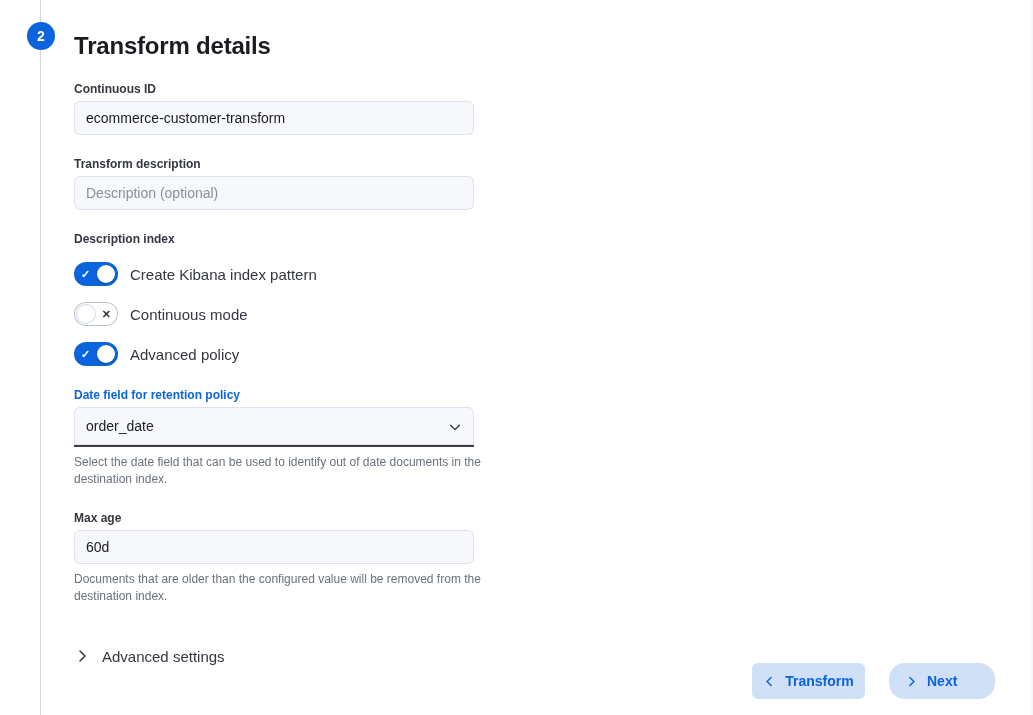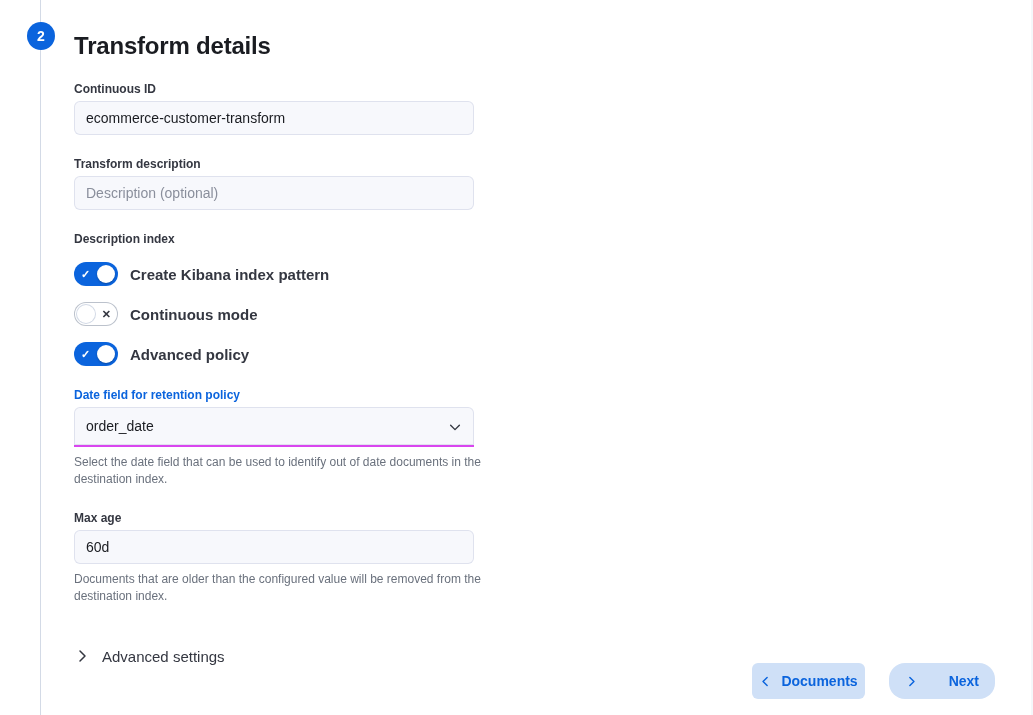--- a/index.html
+++ b/index.html
@@ -97,21 +97,21 @@
     position: relative;
     width: 400px;
   }
   .select-input {
     width: 400px;
     height: 40px;
     border: none;
     border-radius: 6px 6px 0 0;
     background: #f7f8fc;
     box-shadow: inset 0 0 0 1px rgba(15,39,118,0.10);
-    border-bottom: 2px solid #d946ef;
+    border-bottom: 2px solid #404040;
     padding: 0 34px 0 12px;
     font-size: 14px;
     color: #1a1c21;
     font-family: "Liberation Sans", sans-serif;
     outline: none;
     display: flex;
     align-items: center;
   }
   .select-chevron {
     position: absolute;
@@ -164,21 +164,20 @@
     top: 5px;
     font-size: 11px;
     line-height: 14px;
     font-weight: 700;
   }
   .switch.on .mark { left: 7px; color: #ffffff; }
   .switch.off .mark { right: 7px; color: #343741; }
   .switch-label {
     font-size: 15px;
     color: #343741;
-    font-weight: bold;
   }
   .accordion {
     display: flex;
     align-items: center;
     margin-top: 42px;
     cursor: pointer;
   }
   .accordion .chev {
     width: 16px;
     height: 16px;
@@ -212,21 +211,21 @@
     gap: 9px;
     padding: 0 16px;
     cursor: pointer;
   }
   .btn .chev {
     width: 13px;
     height: 13px;
     display: inline-block;
     color: #0b64dd;
   }
-  .btn-next { width: 106px; justify-content: space-between; border-radius: 16px; }
+  .btn-next { width: 106px; justify-content: flex-start; border-radius: 16px; }
   .btn-prev { width: 113px; justify-content: center; }
 </style>
 </head>
 <body>
 
 <div class="page">
 
   <div class="right-edge"></div>
   <div class="step-rail"></div>
 
@@ -306,21 +305,21 @@
 
   </div>
 
   <div class="footer">
     <button class="btn btn-prev">
       <span class="chev">
         <svg viewBox="0 0 16 16" width="13" height="13" fill="none" stroke="currentColor" stroke-width="1.8" stroke-linecap="round" stroke-linejoin="round">
             <path d="M10 3L5 8l5 5"></path>
           </svg>
       </span>
-      <span>Documents</span>
+      <span>Transform</span>
     </button>
     <button class="btn btn-next">
       <span class="chev">
         <svg viewBox="0 0 16 16" width="13" height="13" fill="none" stroke="currentColor" stroke-width="1.8" stroke-linecap="round" stroke-linejoin="round">
             <path d="M6 3l5 5-5 5"></path>
           </svg>
       </span>
       <span>Next</span>
     </button>
   </div>

